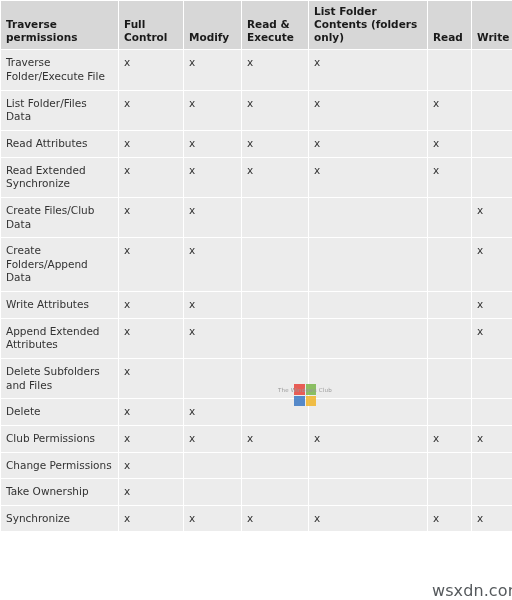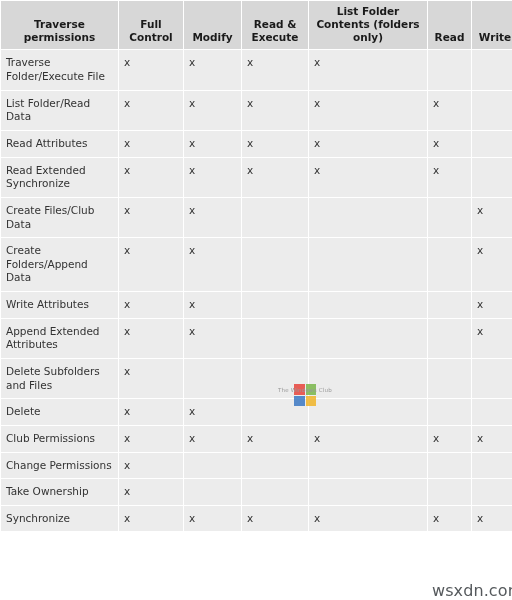--- a/index.html
+++ b/index.html
@@ -22,21 +22,21 @@
     background: #ffffff;
     table-layout: fixed;
   }
 
   #perm-table th {
     background: #d7d7d7;
     color: #1a1a1a;
     font-weight: bold;
     font-size: 10.5px;
     line-height: 1.25;
-    text-align: center;
+    text-align: left;
     vertical-align: bottom;
     padding: 4px 5px 5px 5px;
     height: 44px;
     box-sizing: border-box;
   }
 
   #perm-table td {
     background: #ececec;
     color: #333333;
     font-size: 10.5px;
@@ -143,21 +143,21 @@
       <tr>
         <td class="rowlabel">Traverse Folder/Execute File</td>
         <td class="markcell">x</td>
         <td class="markcell">x</td>
         <td class="markcell">x</td>
         <td class="markcell">x</td>
         <td class="markcell"></td>
         <td class="markcell"></td>
       </tr>
       <tr>
-        <td class="rowlabel">List Folder/Read Data</td>
+        <td class="rowlabel">List Folder/Files Data</td>
         <td class="markcell">x</td>
         <td class="markcell">x</td>
         <td class="markcell">x</td>
         <td class="markcell">x</td>
         <td class="markcell">x</td>
         <td class="markcell"></td>
       </tr>
       <tr>
         <td class="rowlabel">Read Attributes</td>
         <td class="markcell">x</td>

